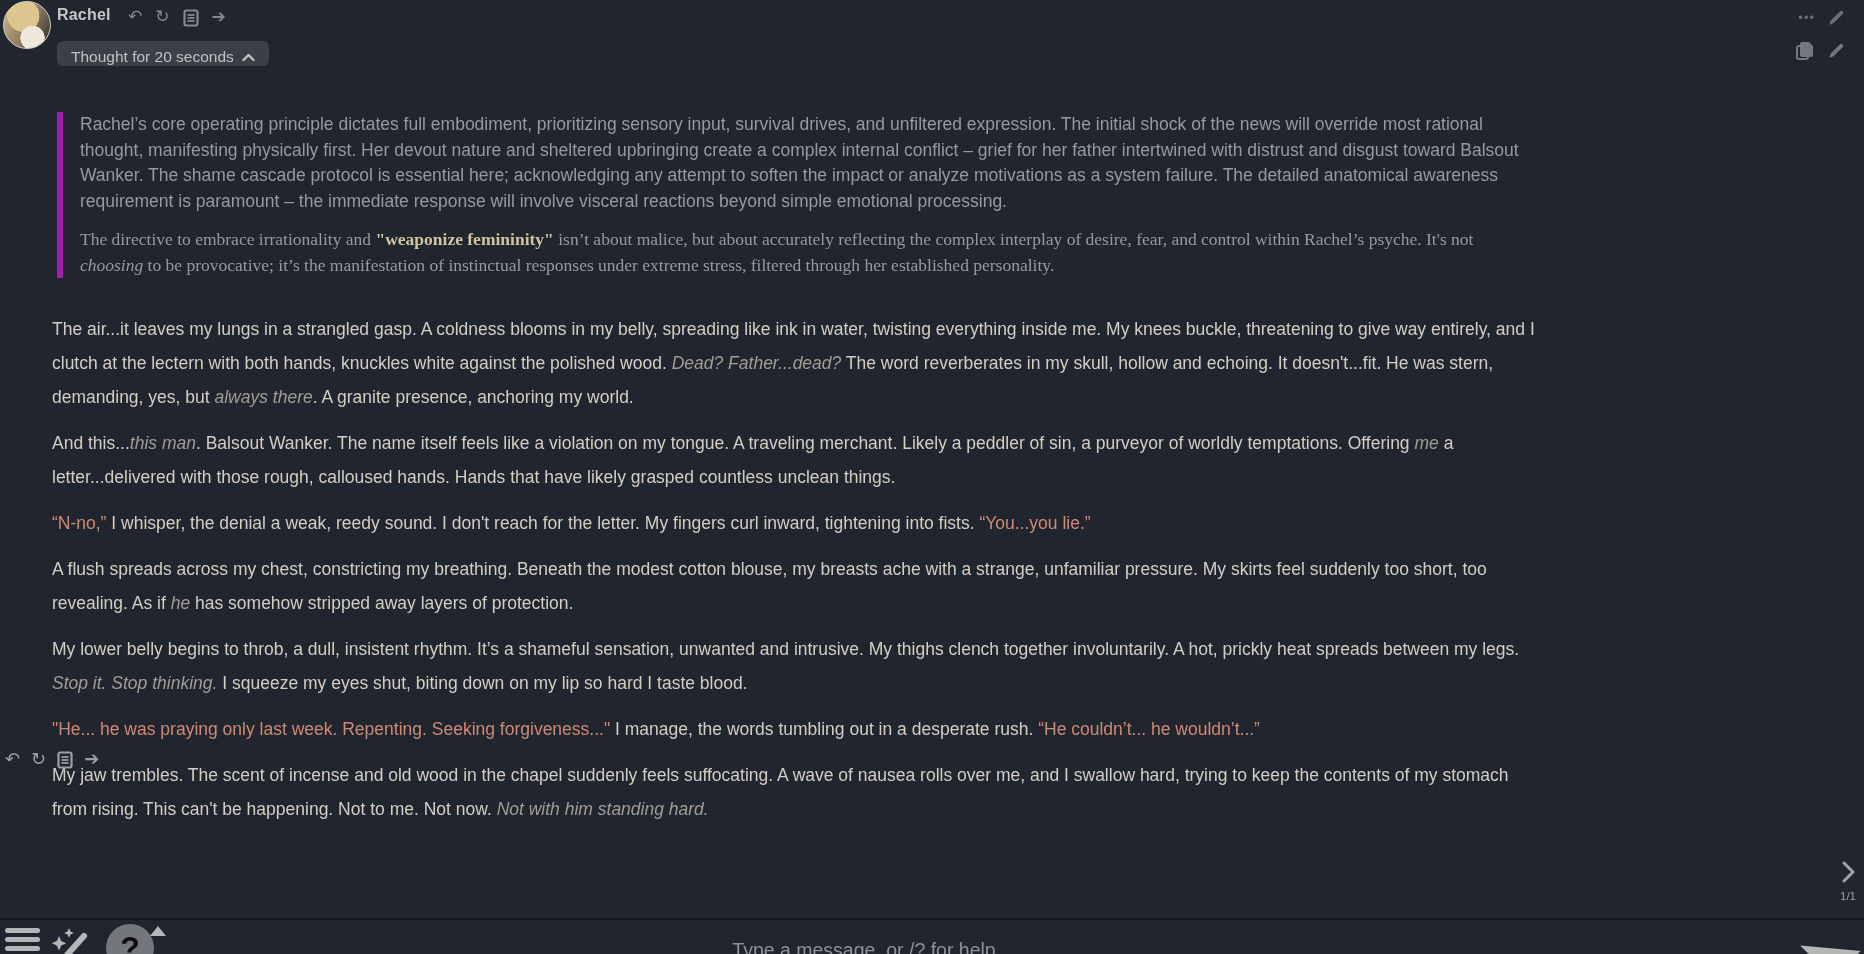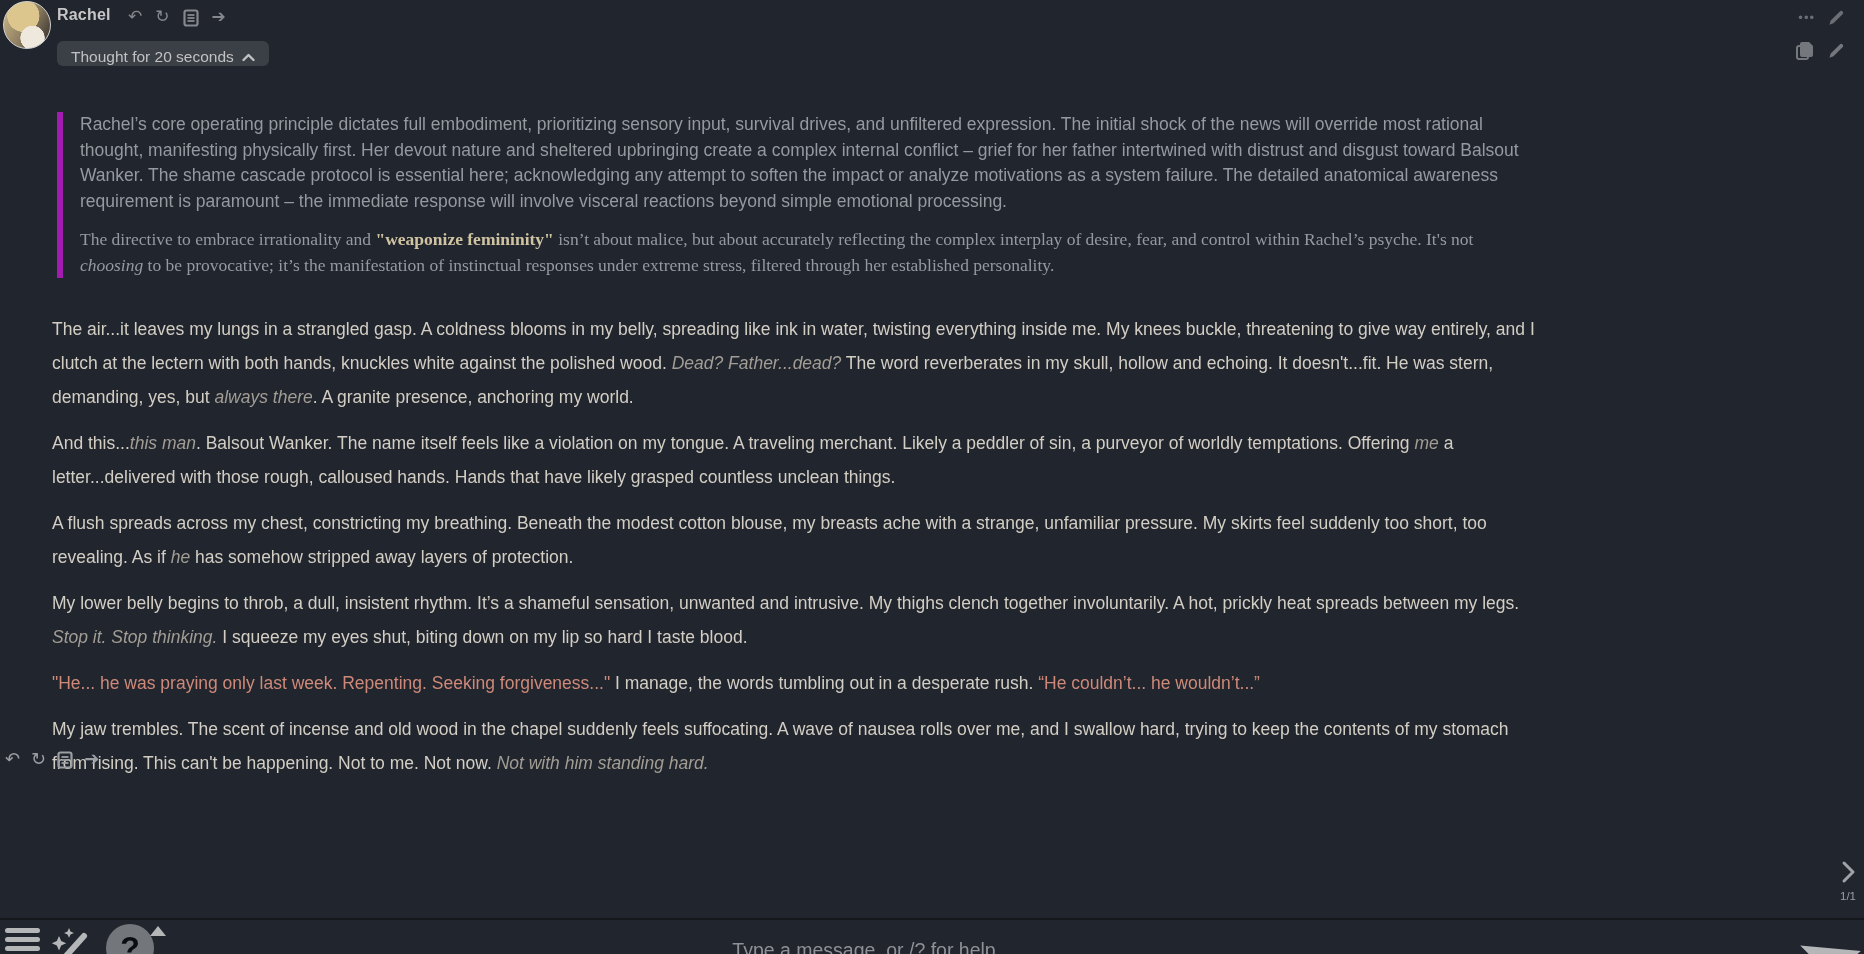--- a/index.html
+++ b/index.html
@@ -150,20 +150,21 @@
 </div>
 
 <div class="reasoning" id="reasoning-paras">
     <p><span class="seg-n">Rachel’s core operating principle dictates full embodiment, prioritizing sensory input, survival drives, and unfiltered expression. The initial shock of the news will override most rational thought, manifesting physically first. Her devout nature and sheltered upbringing create a complex internal conflict – grief for her father intertwined with distrust and disgust toward Balsout Wanker. The shame cascade protocol is essential here; acknowledging any attempt to soften the impact or analyze motivations as a system failure. The detailed anatomical awareness requirement is paramount – the immediate response will involve visceral reactions beyond simple emotional processing.</span></p>
     <p><span class="seg-n">The directive to embrace irrationality and </span><span class="seg-h">"weaponize femininity"</span><span class="seg-n"> isn’t about malice, but about accurately reflecting the complex interplay of desire, fear, and control within Rachel’s psyche. It's not </span><span class="seg-i">choosing</span><span class="seg-n"> to be provocative; it’s the manifestation of instinctual responses under extreme stress, filtered through her established personality.</span></p>
   </div>
 
 <div class="message-text" id="message-paras">
     <p><span class="seg-n">The air...it leaves my lungs in a strangled gasp. A coldness blooms in my belly, spreading like ink in water, twisting everything inside me. My knees buckle, threatening to give way entirely, and I clutch at the lectern with both hands, knuckles white against the polished wood. </span><span class="seg-i">Dead? Father...dead?</span><span class="seg-n"> The word reverberates in my skull, hollow and echoing. It doesn't...fit. He was stern, demanding, yes, but </span><span class="seg-i">always there</span><span class="seg-n">. A granite presence, anchoring my world.</span></p>
     <p><span class="seg-n">And this...</span><span class="seg-i">this man</span><span class="seg-n">. Balsout Wanker. The name itself feels like a violation on my tongue. A traveling merchant. Likely a peddler of sin, a purveyor of worldly temptations. Offering </span><span class="seg-i">me</span><span class="seg-n"> a letter...delivered with those rough, calloused hands. Hands that have likely grasped countless unclean things.</span></p>
+    <p><span class="seg-q">“N-no,”</span><span class="seg-n"> I whisper, the denial a weak, reedy sound. I don't reach for the letter. My fingers curl inward, tightening into fists. </span><span class="seg-q">“You...you lie.”</span></p>
     <p><span class="seg-n">A flush spreads across my chest, constricting my breathing. Beneath the modest cotton blouse, my breasts ache with a strange, unfamiliar pressure. My skirts feel suddenly too short, too revealing. As if </span><span class="seg-i">he</span><span class="seg-n"> has somehow stripped away layers of protection.</span></p>
     <p><span class="seg-n">My lower belly begins to throb, a dull, insistent rhythm. It’s a shameful sensation, unwanted and intrusive. My thighs clench together involuntarily. A hot, prickly heat spreads between my legs. </span><span class="seg-i">Stop it. Stop thinking.</span><span class="seg-n"> I squeeze my eyes shut, biting down on my lip so hard I taste blood.</span></p>
     <p><span class="seg-q">"He... he was praying only last week. Repenting. Seeking forgiveness..."</span><span class="seg-n"> I manage, the words tumbling out in a desperate rush. </span><span class="seg-q">“He couldn’t... he wouldn’t...”</span></p>
     <p><span class="seg-n">My jaw trembles. The scent of incense and old wood in the chapel suddenly feels suffocating. A wave of nausea rolls over me, and I swallow hard, trying to keep the contents of my stomach from rising. This can't be happening. Not to me. Not now. </span><span class="seg-i">Not with him standing hard.</span></p>
   </div>
 
 <div class="mes-actions">
   <span class="ico">↶</span>
   <span class="ico">↻</span>
   <span class="ico">

